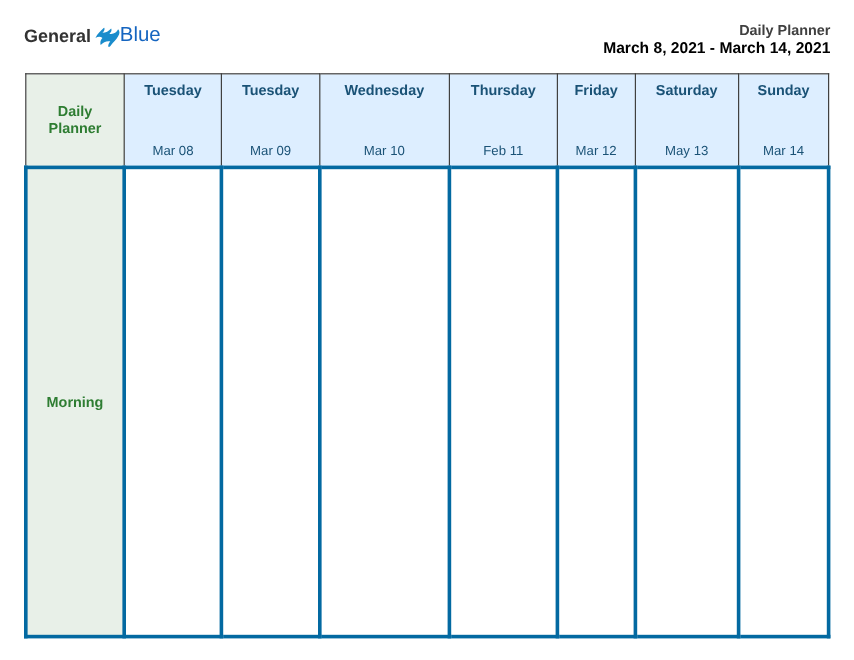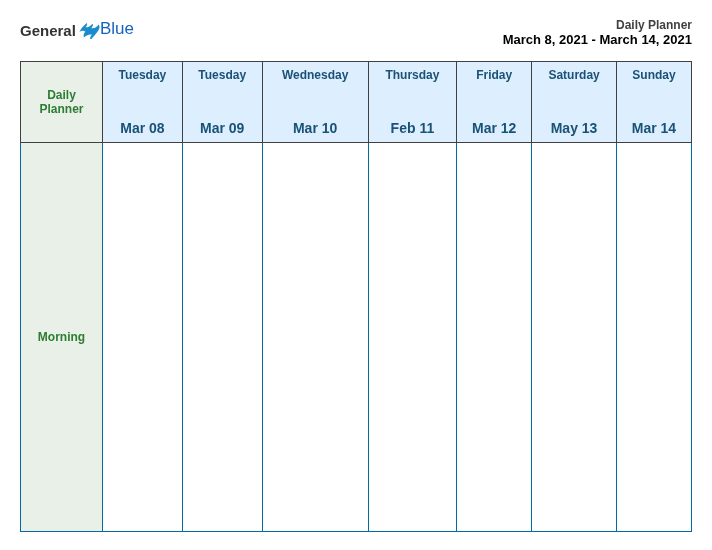--- a/index.html
+++ b/index.html
@@ -59,35 +59,35 @@
     }
 
     .planner-table th .day-name {
       display: block;
       font-size: 12px;
       font-weight: bold;
     }
 
     .planner-table th .day-date {
       display: block;
-      font-size: 14px;
-      font-weight: bold;
+      font-size: 11px;
+      font-weight: normal;
       margin-top: 38px;
     }
 
     .planner-table th.row-header {
       background-color: #e8f0e8;
       color: #2e7d32;
       font-size: 12px;
       font-weight: bold;
       width: 82px;
     }
 
     .planner-table td {
-      border: 1px solid #0369a1;
+      border: 3px solid #0369a1;
       background-color: #fff;
       vertical-align: middle;
       text-align: center;
       height: 110px;
     }
 
     .planner-table td.row-label {
       background-color: #e8f0e8;
       color: #2e7d32;
       font-size: 12px;

